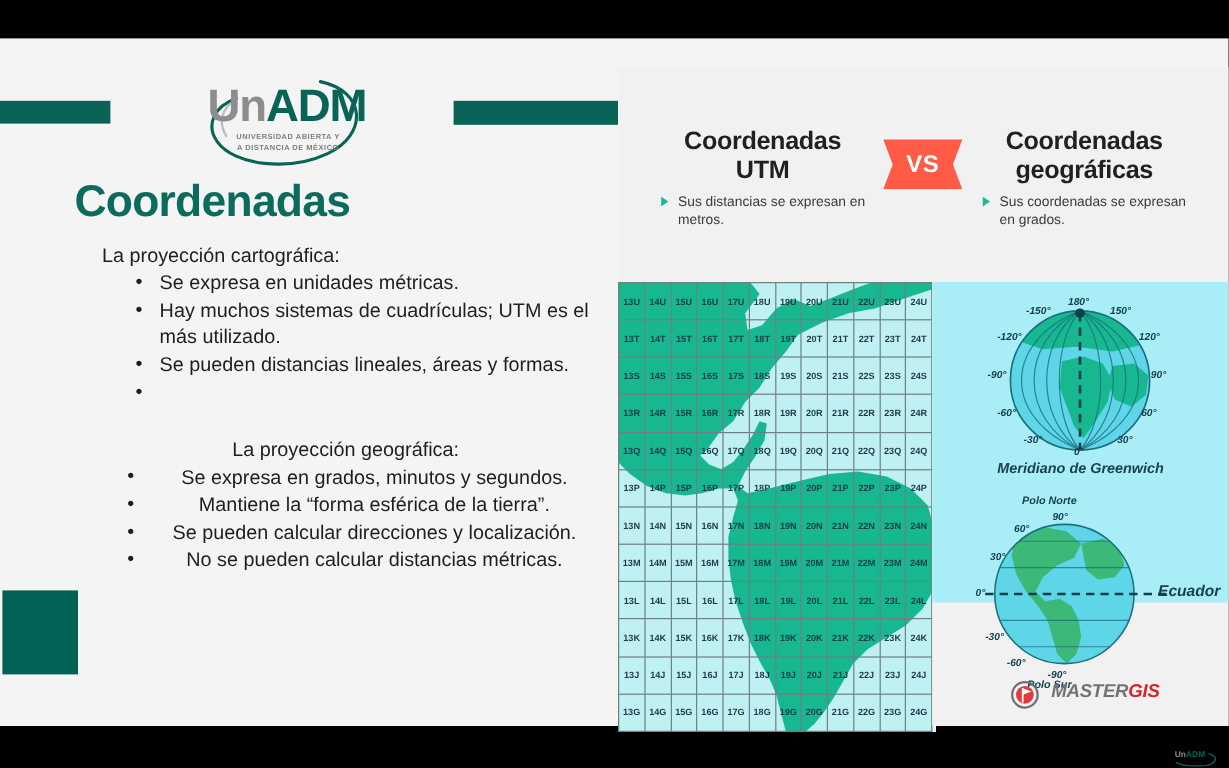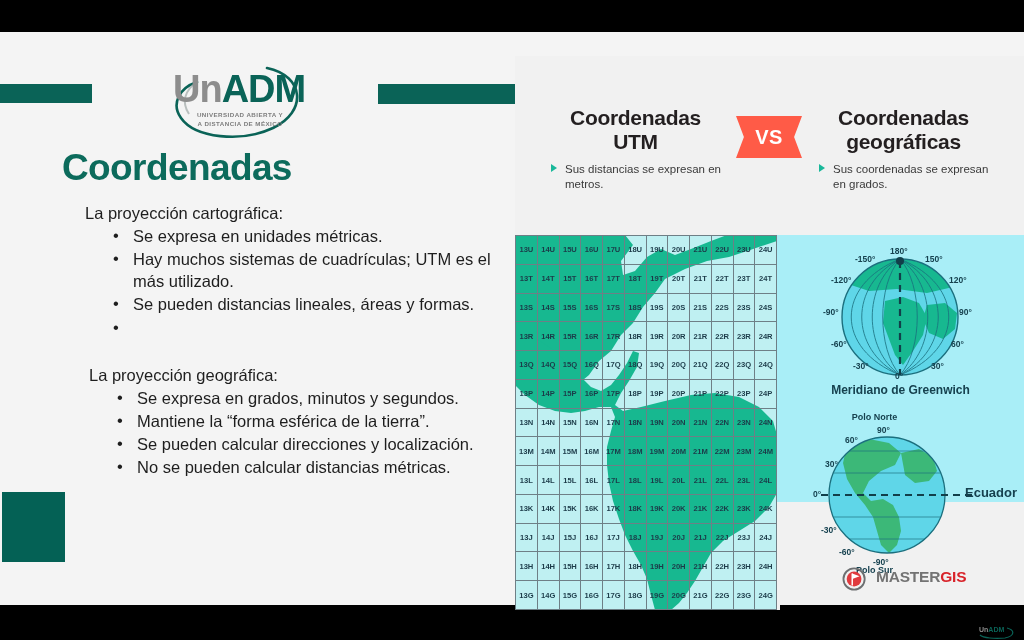--- a/index.html
+++ b/index.html
@@ -28,21 +28,21 @@
             letter-spacing:.45px;color:#7d7d7d;line-height:1.45;font-weight:bold;}
   .logo-swoosh{position:absolute;left:0;top:0;width:170px;height:82px;}
 
   
   .slide-title{position:absolute;left:62px;top:115px;font-size:37px;font-weight:bold;
                color:#0c6b5c;letter-spacing:-.6px;}
 
   
   .txt-block{position:absolute;color:#1e1e1e;font-size:16.5px;line-height:1.34;}
   .blk1{left:85px;top:170px;width:420px;}
-  .blk2{left:89px;top:332px;width:420px;}
+  .blk2{left:78px;top:332px;width:420px;text-align:center;}
   .lead{margin:0 0 1px 0;}
   ul.blist{list-style:none;margin:0;padding:0;}
   ul.blist li{position:relative;padding-left:48px;margin:0 0 1px 0;}
   ul.blist li .dot{position:absolute;left:28px;top:-1px;}
 
   
   #info{position:absolute;left:515px;top:24px;width:509px;height:549px;background:#f1f1f1;}
 
   .vs-head{position:absolute;left:0;top:50px;width:509px;height:100px;}
   .head-col{position:absolute;top:0;width:185px;text-align:center;}
@@ -61,21 +61,21 @@
      text-align:center;color:#fff;font-size:20px;font-weight:bold;letter-spacing:.5px;}
 
   
   #gridmap{position:absolute;left:0px;top:179px;width:262px;height:375px;background:#bff0f2;overflow:hidden;}
   #gridmap .land{position:absolute;left:0;top:0;width:262px;height:375px;}
   #gridmap table{position:absolute;left:0;top:0;border-collapse:collapse;width:262px;height:375px;}
   #gridmap td{border:1px solid #6e7f86;text-align:center;vertical-align:middle;
      font-size:7.6px;font-weight:bold;color:#1c3b49;padding:0;}
 
   
-  #globes{position:absolute;left:262px;top:179px;width:247px;height:267px;background:#a9eef7;}
+  #globes{position:absolute;left:262px;top:179px;width:247px;height:267px;background:#a9eef7;font-style:italic;}
   .globe-label{position:absolute;width:247px;text-align:center;font-size:12px;font-weight:bold;color:#16414f;}
   .mg{position:absolute;left:65px;top:330px;width:140px;height:26px;}
   .mg-name{position:absolute;left:34px;top:3px;font-size:15.5px;font-weight:bold;letter-spacing:-.2px;}
   .mg-master{color:#737373;}
   .mg-gis{color:#d8232a;}
 
   .divider{position:absolute;left:262px;top:179px;width:3px;height:375px;background:#f1f1f1;}
 
   
   .wm{position:absolute;left:975px;top:594px;width:44px;height:13px;}
@@ -325,34 +325,20 @@
                 <td>15J</td>
                 <td>16J</td>
                 <td>17J</td>
                 <td>18J</td>
                 <td>19J</td>
                 <td>20J</td>
                 <td>21J</td>
                 <td>22J</td>
                 <td>23J</td>
                 <td>24J</td>
-              </tr>
-              <tr>
-                <td>13H</td>
-                <td>14H</td>
-                <td>15H</td>
-                <td>16H</td>
-                <td>17H</td>
-                <td>18H</td>
-                <td>19H</td>
-                <td>20H</td>
-                <td>21H</td>
-                <td>22H</td>
-                <td>23H</td>
-                <td>24H</td>
               </tr>
               <tr>
                 <td>13G</td>
                 <td>14G</td>
                 <td>15G</td>
                 <td>16G</td>
                 <td>17G</td>
                 <td>18G</td>
                 <td>19G</td>
                 <td>20G</td>

